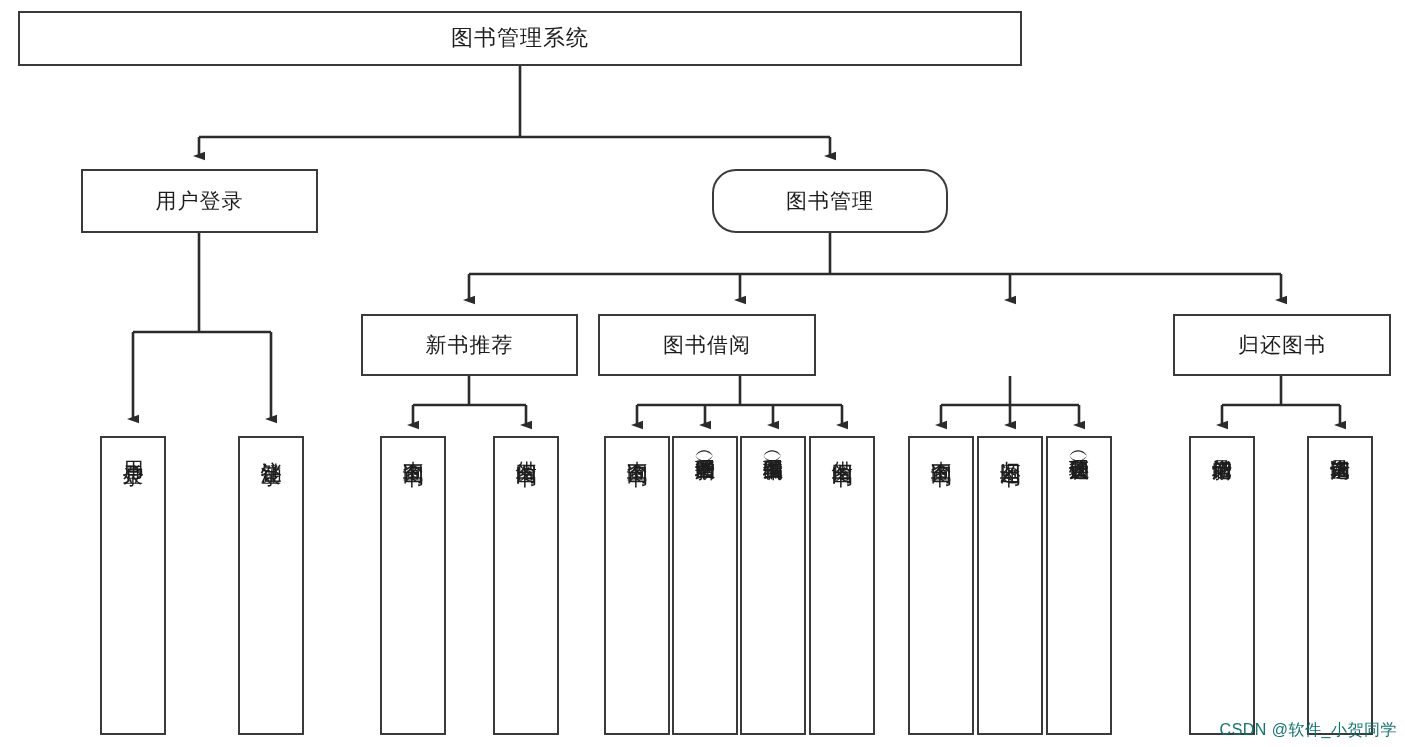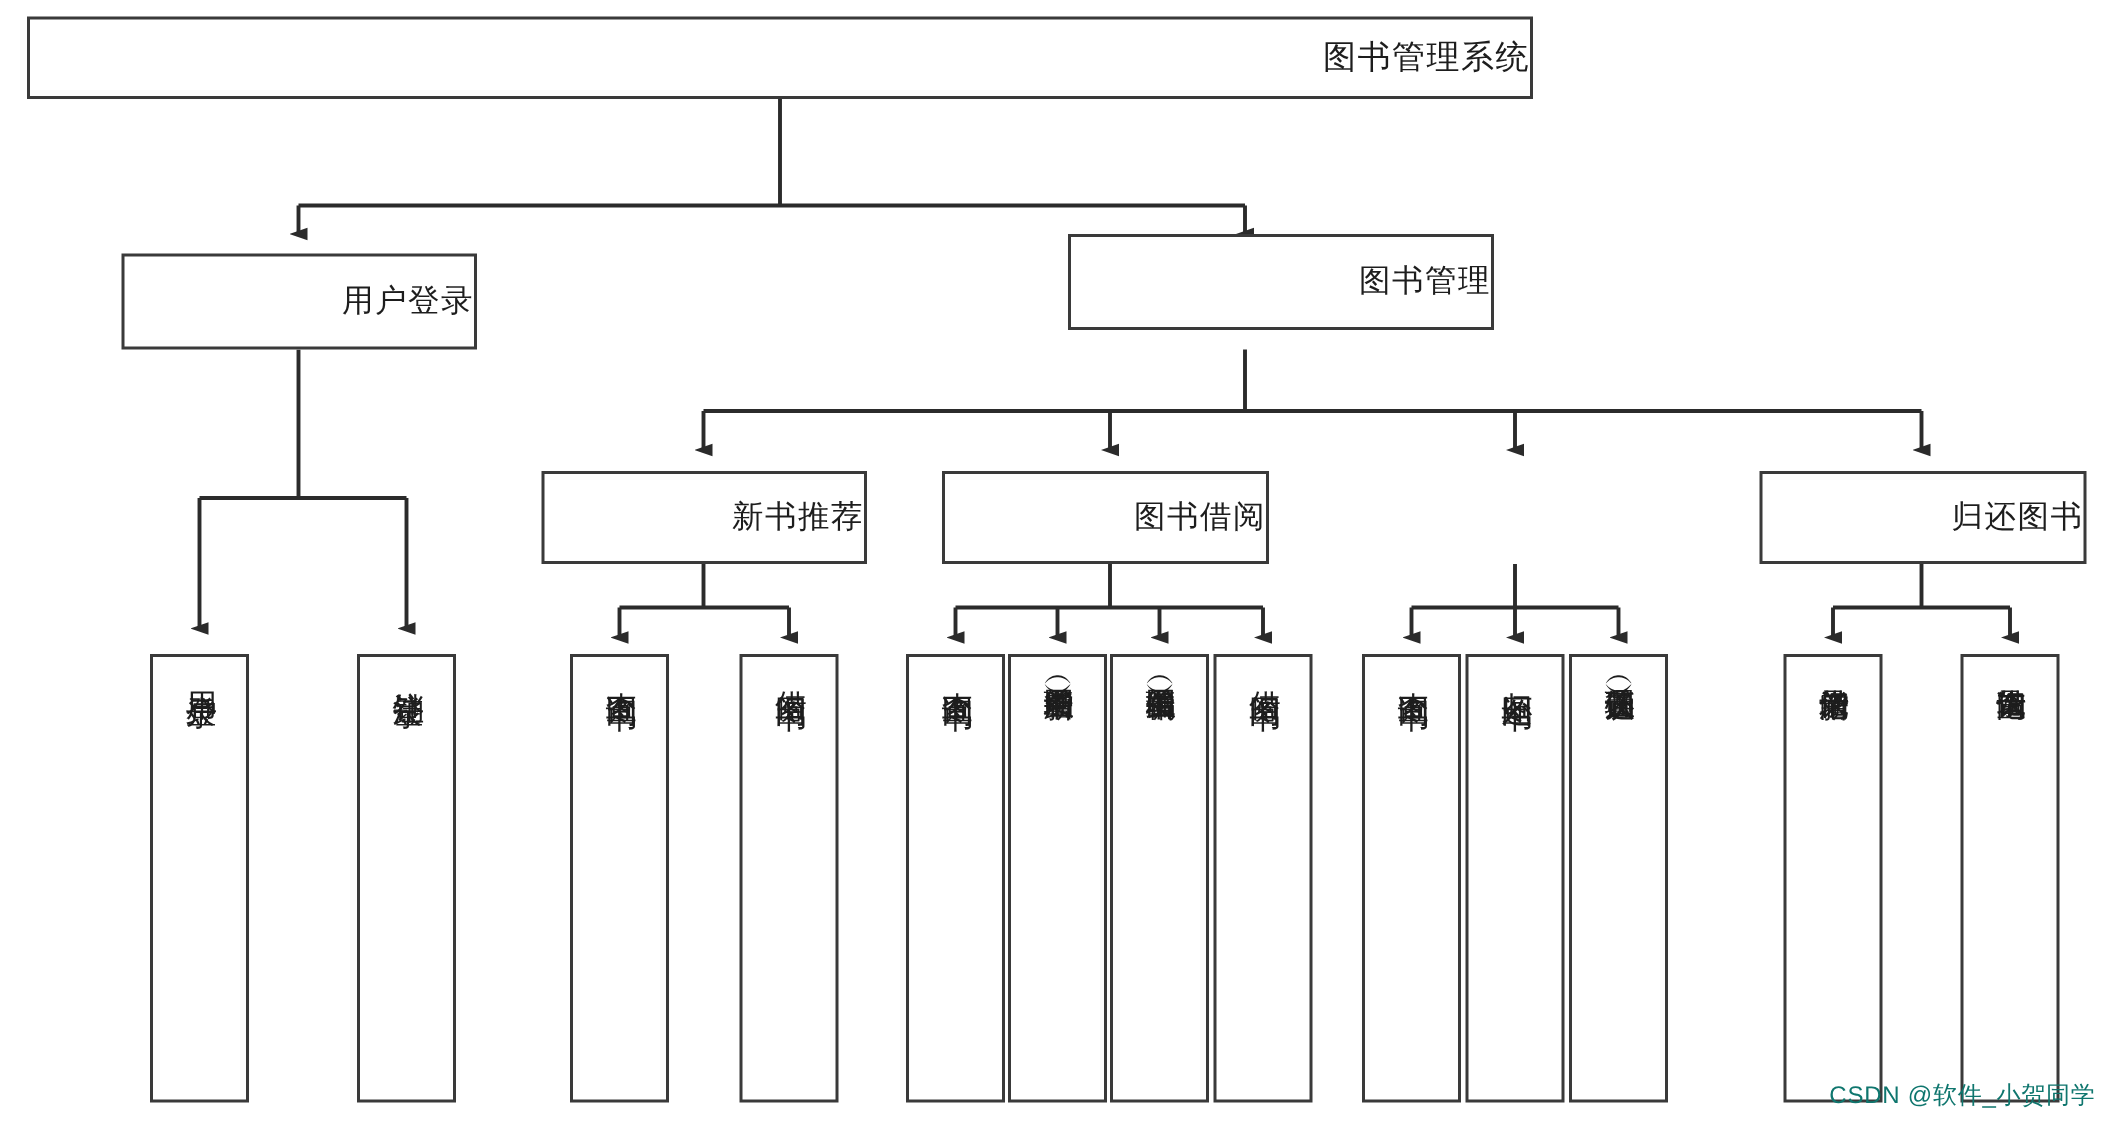--- a/index.html
+++ b/index.html
@@ -26,21 +26,21 @@
     height: 747px;
     pointer-events: none;
   }
   .node {
     position: absolute;
     box-sizing: border-box;
     background: #ffffff;
     border: 2px solid #3a3a3a;
     display: flex;
     align-items: center;
-    justify-content: flex-end;
+    justify-content: center;
     color: #1d1d1d;
     z-index: 2;
   }
   .node.h {
     font-size: 21px;
     letter-spacing: 1px;
     line-height: 1.2;
   }
   .node.root {
     font-size: 22px;
@@ -131,28 +131,28 @@
     </g>
   </svg>
 
   <div class="node root h" style="left:18px; top:11px; width:1004px; height:55px;">
     <span>图书管理系统</span>
   </div>
 
   <div class="node h" style="left:81px; top:169px; width:237px; height:64px;">
     <span>用户登录</span>
   </div>
-  <div class="node h" style="left:712px; top:156px; width:284px; height:64px;">
+  <div class="node h" style="left:712px; top:169px; width:236px; height:64px;border-radius:24px;">
     <span>图书管理</span>
   </div>
 
   <div class="node h" style="left:361px; top:314px; width:217px; height:62px;">
     <span>新书推荐</span>
   </div>
-  <div class="node h" style="left:628px; top:314px; width:218px; height:62px;">
+  <div class="node h" style="left:598px; top:314px; width:218px; height:62px;">
     <span>图书借阅</span>
   </div>
   <div class="node h" style="left:1173px; top:314px; width:218px; height:62px;">
     <span>归还图书</span>
   </div>
 
   <div class="node leaf" style="left:100px; top:436px; width:66px; height:299px;">
     <span class="vtext">用户登录</span>
   </div>
   <div class="node leaf" style="left:238px; top:436px; width:66px; height:299px;">

